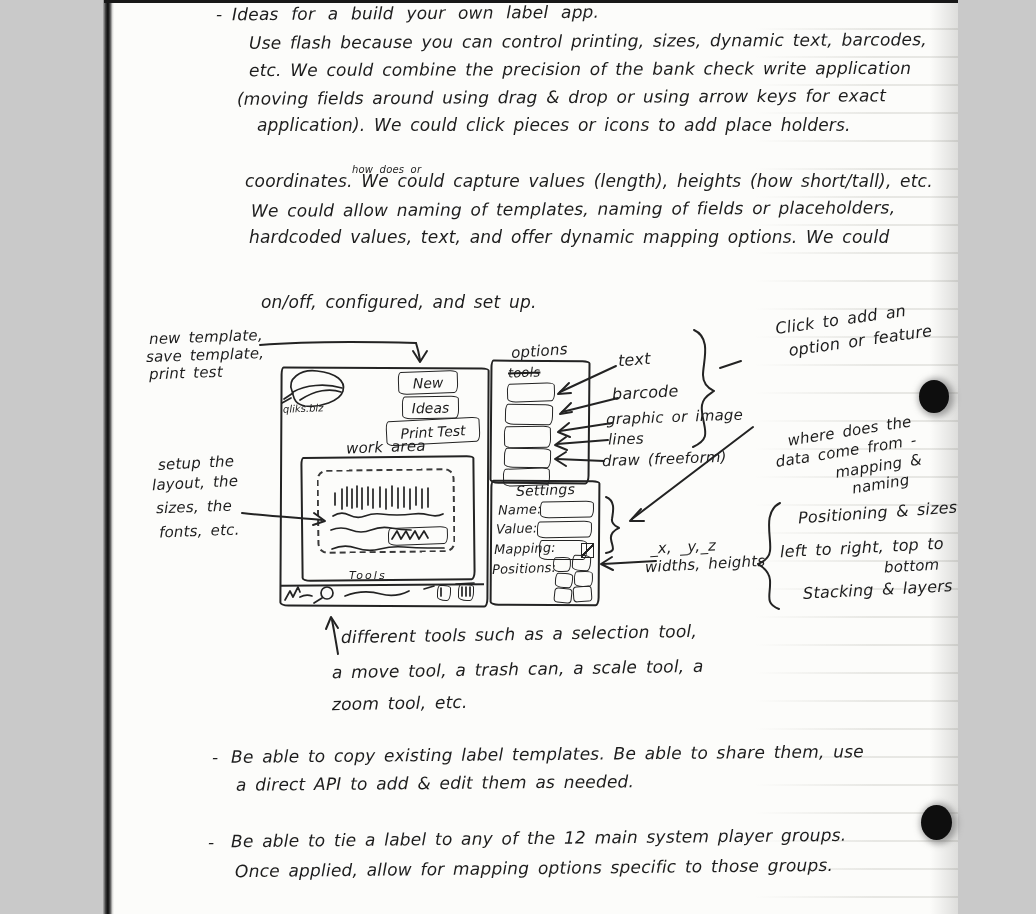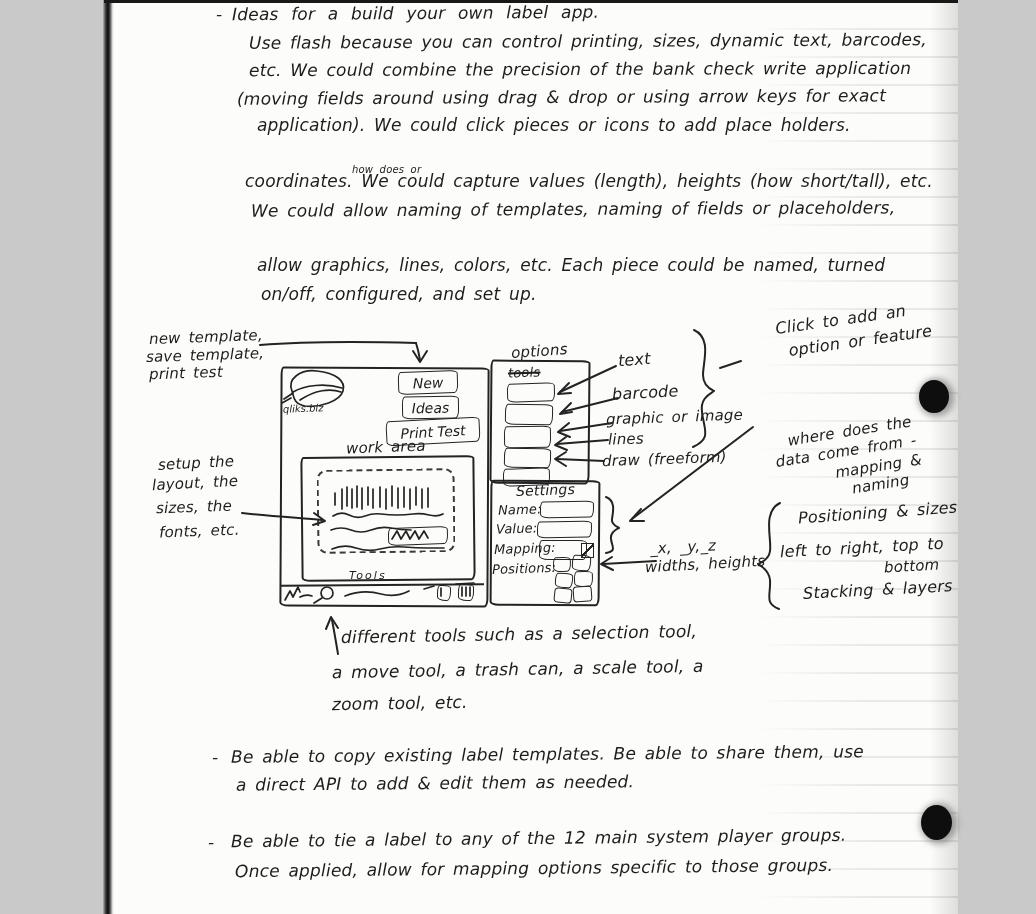--- a/index.html
+++ b/index.html
@@ -43,22 +43,22 @@
 
   <span class="hw" style="left:216px;top:6px;font-size:17px;">-</span>
   <span class="hw" style="left:232px;top:5px;font-size:17px;word-spacing:7px;transform:rotate(-0.4deg);">Ideas  for  a  build  your  own  label  app.</span>
   <span class="hw" style="left:249px;top:33px;font-size:17px;transform:rotate(-0.3deg);">Use flash because you can control printing, sizes, dynamic text, barcodes,</span>
   <span class="hw" style="left:249px;top:61px;font-size:17px;transform:rotate(-0.2deg);">etc. We could combine the precision of the bank check write application</span>
   <span class="hw" style="left:237px;top:89px;font-size:17px;transform:rotate(-0.3deg);">(moving fields around using drag &amp; drop or using arrow keys for exact</span>
   <span class="hw" style="left:257px;top:117px;font-size:17px;">application).  We could click pieces or icons to add place holders.</span>
   <span class="hw" style="left:352px;top:165px;font-size:10px;">how does or</span>
   <span class="hw" style="left:245px;top:173px;font-size:17px;">coordinates. We could capture values (length), heights (how short/tall), etc.</span>
   <span class="hw" style="left:251px;top:201px;font-size:17px;transform:rotate(-0.3deg);">We could allow naming of templates, naming of fields or placeholders,</span>
-  <span class="hw" style="left:257px;top:257px;font-size:17px;">allow graphics, lines, colors, etc.  Each piece could be named, turned</span>
-  <span class="hw" style="left:261px;top:286px;font-size:17px;">on/off, configured, and set up.</span>
+  <span class="hw" style="left:249px;top:229px;font-size:17px;">hardcoded values, text, and offer dynamic mapping options.  We could</span>
+  <span class="hw" style="left:261px;top:294px;font-size:17px;">on/off, configured, and set up.</span>
 
   <span class="hw" style="left:149px;top:330px;font-size:15px;transform:rotate(-2deg);">new template,</span>
   <span class="hw" style="left:146px;top:348px;font-size:15px;transform:rotate(-2deg);">save template,</span>
   <span class="hw" style="left:149px;top:366px;font-size:15px;transform:rotate(-2deg);">print test</span>
   <span class="hw" style="left:158px;top:456px;font-size:15px;transform:rotate(-3deg);">setup the</span>
   <span class="hw" style="left:152px;top:476px;font-size:15px;transform:rotate(-3deg);">layout, the</span>
   <span class="hw" style="left:156px;top:500px;font-size:15px;transform:rotate(-2deg);">sizes, the</span>
   <span class="hw" style="left:159px;top:524px;font-size:15px;transform:rotate(-2deg);">fonts, etc.</span>
 
   <div class="box" style="left:280px;top:367px;width:205px;height:236px;border-width:2.5px;transform:rotate(0.3deg);"></div>

